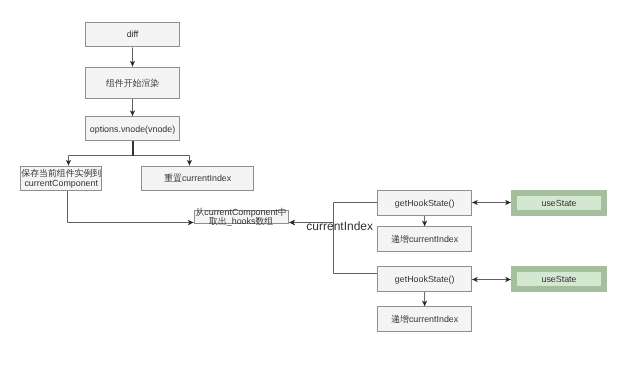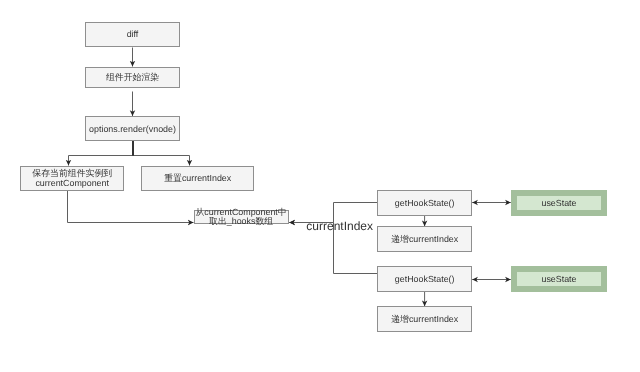--- a/index.html
+++ b/index.html
@@ -42,27 +42,27 @@
     <polyline points="472.2,202.5 510.8,202.5" fill="none" stroke="#5f5f5f" stroke-width="1" stroke-linejoin="miter" marker-end="url(#arrowEnd)" marker-start="url(#arrowStart)"></polyline>
     <polyline points="424.6,215.5 424.6,226.2" fill="none" stroke="#5f5f5f" stroke-width="1" stroke-linejoin="miter" marker-end="url(#arrowEnd)"></polyline>
     <polyline points="472.2,279.5 510.8,279.5" fill="none" stroke="#5f5f5f" stroke-width="1" stroke-linejoin="miter" marker-end="url(#arrowEnd)" marker-start="url(#arrowStart)"></polyline>
     <polyline points="424.6,291.5 424.6,306.2" fill="none" stroke="#5f5f5f" stroke-width="1" stroke-linejoin="miter" marker-end="url(#arrowEnd)"></polyline>
     <polyline points="133,140.5 133,155.8" fill="none" stroke="#333333" stroke-width="2" stroke-linejoin="miter"></polyline>
   </svg>
 
   <div class="node process" style="left: 85px; top: 21.5px; width: 95px; height: 25.5px; color: rgb(51, 51, 51); background: rgb(244, 244, 244); border-color: rgb(143, 143, 143);">
     <span class="lbl">diff</span>
   </div>
-  <div class="node process" style="left: 85px; top: 66.6px; width: 95px; height: 21px; color: rgb(51, 51, 51); background: rgb(244, 244, 244); border-color: rgb(143, 143, 143);">
+  <div class="node process" style="left: 85px; top: 66.6px; width: 95px; height: 32px; color: rgb(51, 51, 51); background: rgb(244, 244, 244); border-color: rgb(143, 143, 143);">
     <span class="lbl">组件开始渲染</span>
   </div>
   <div class="node process" style="left: 85px; top: 116px; width: 95px; height: 25.2px; color: rgb(51, 51, 51); background: rgb(244, 244, 244); border-color: rgb(143, 143, 143);">
-    <span class="lbl">options.render(vnode)</span>
+    <span class="lbl">options.vnode(vnode)</span>
   </div>
-  <div class="node process" style="left: 20.2px; top: 165.6px; width: 104px; height: 25px; color: rgb(51, 51, 51); background: rgb(244, 244, 244); border-color: rgb(143, 143, 143); align-items: center;">
+  <div class="node process" style="left: 20.2px; top: 165.6px; width: 82px; height: 25px; color: rgb(51, 51, 51); background: rgb(244, 244, 244); border-color: rgb(143, 143, 143); align-items: center;">
     <span class="lbl">保存当前组件实例到
 currentComponent</span>
   </div>
   <div class="node process" style="left: 141.2px; top: 165.6px; width: 113px; height: 25px; color: rgb(51, 51, 51); background: rgb(244, 244, 244); border-color: rgb(143, 143, 143);">
     <span class="lbl">重置currentIndex</span>
   </div>
   <div class="node process" style="left: 193.6px; top: 209.6px; width: 95px; height: 14px; color: rgb(51, 51, 51); background: rgb(244, 244, 244); border-color: rgb(143, 143, 143);">
     <span class="lbl">从currentComponent中
 取出_hooks数组</span>
   </div>

